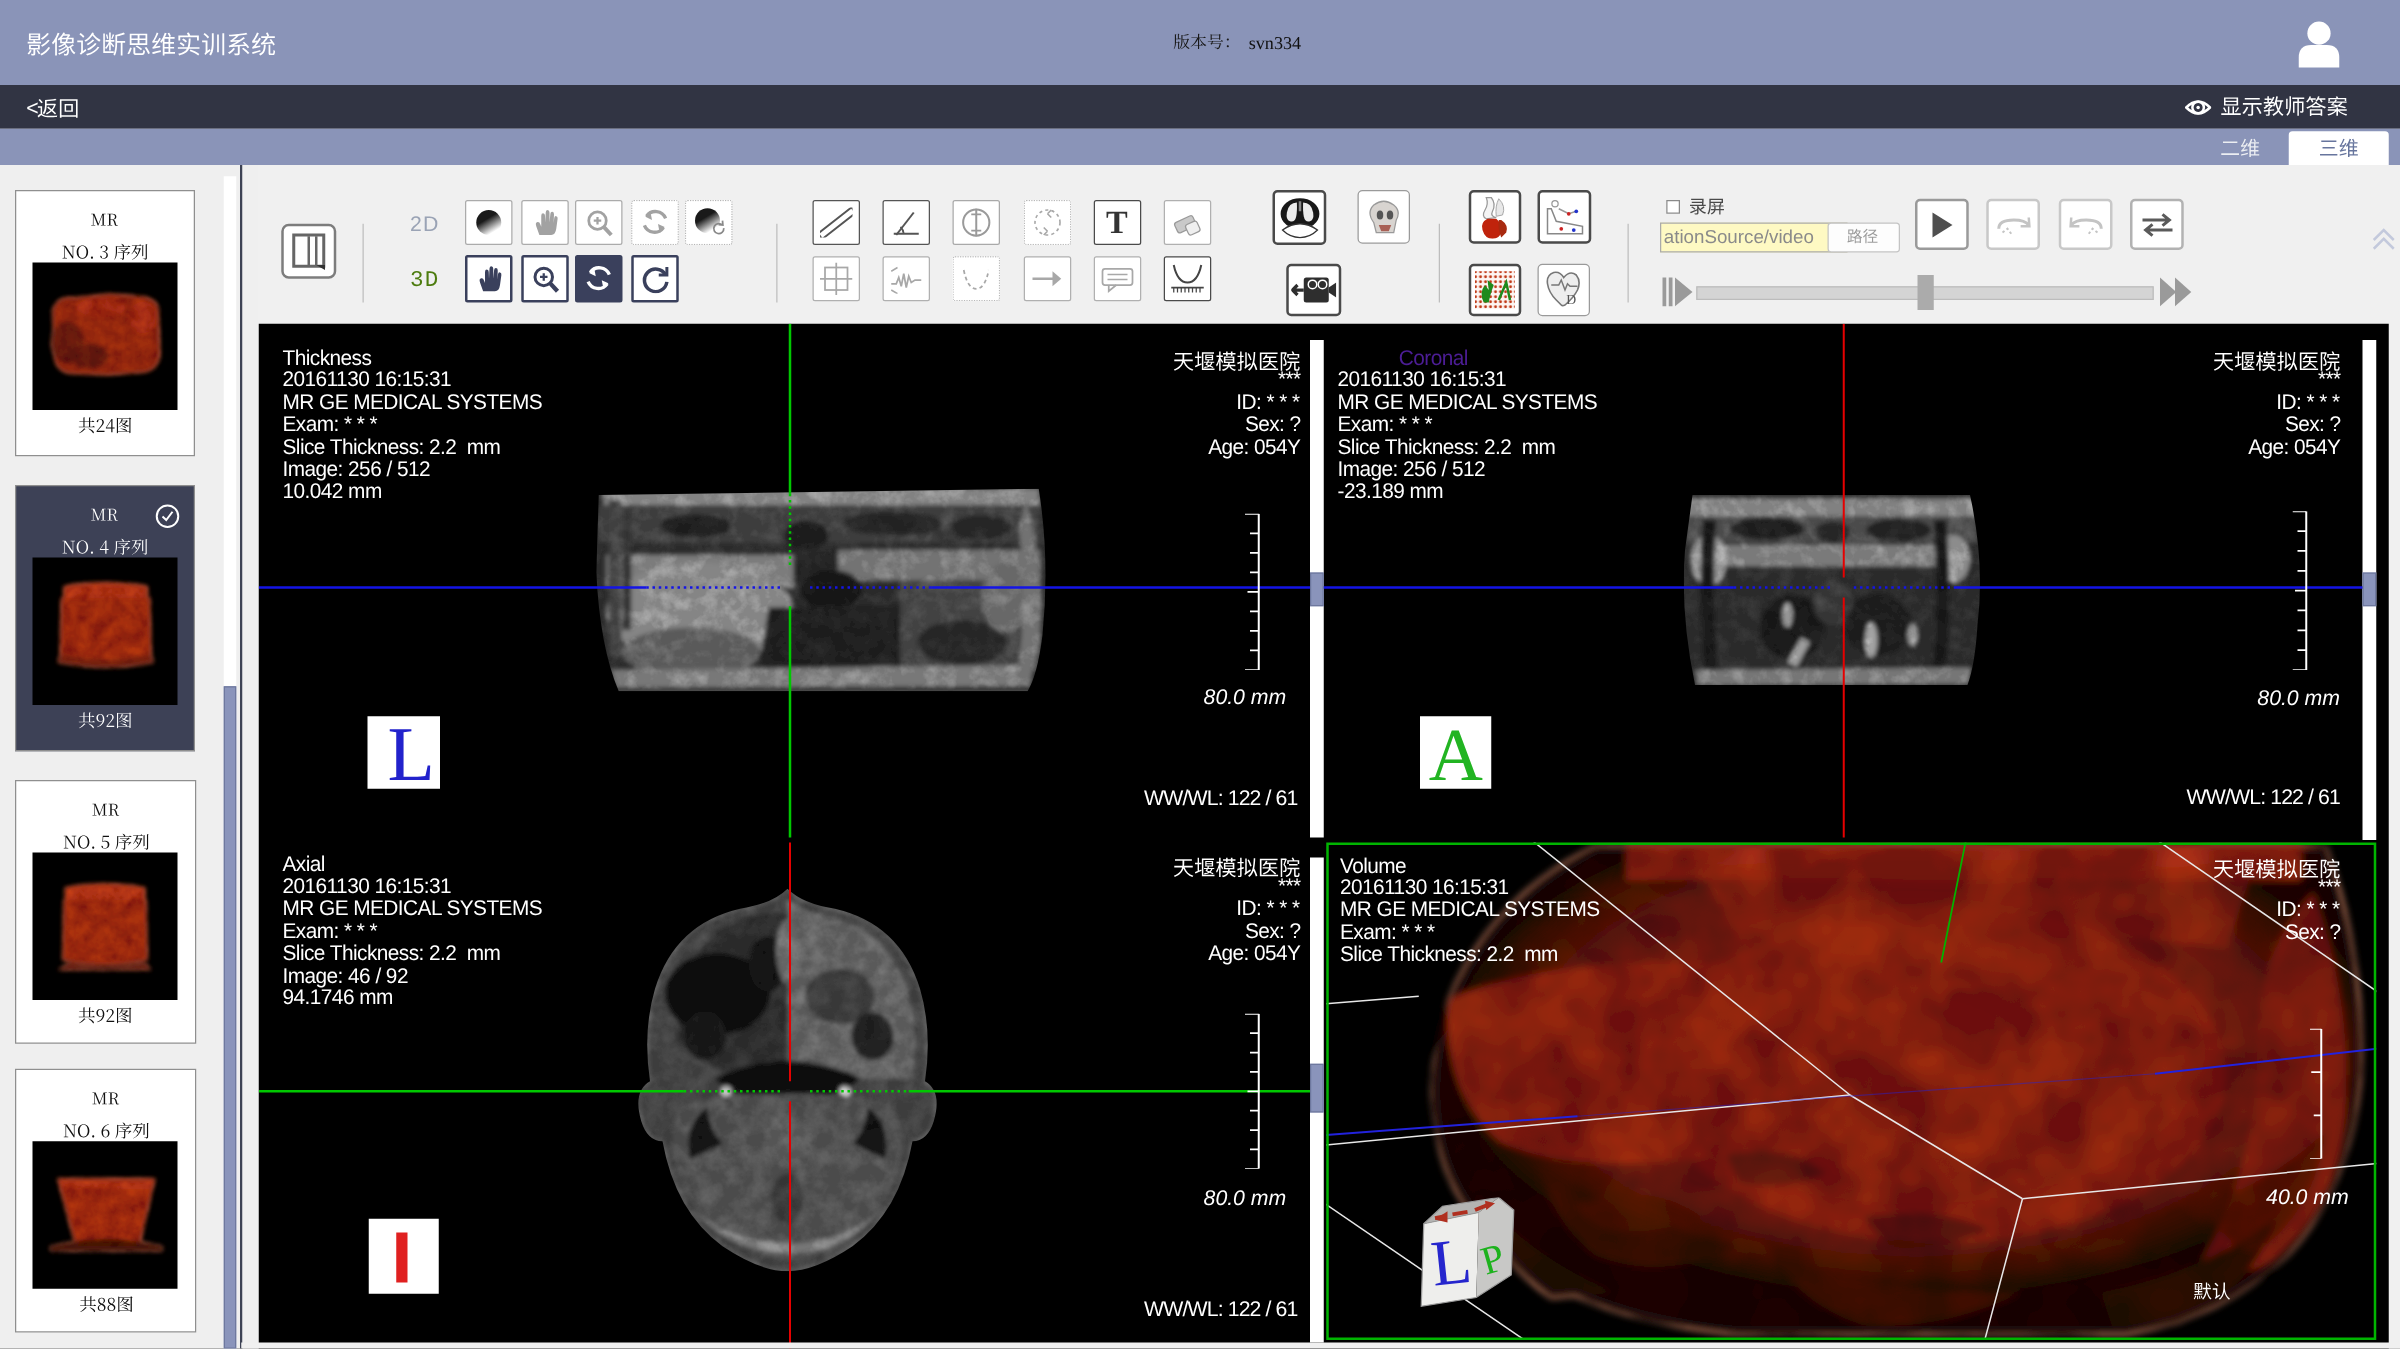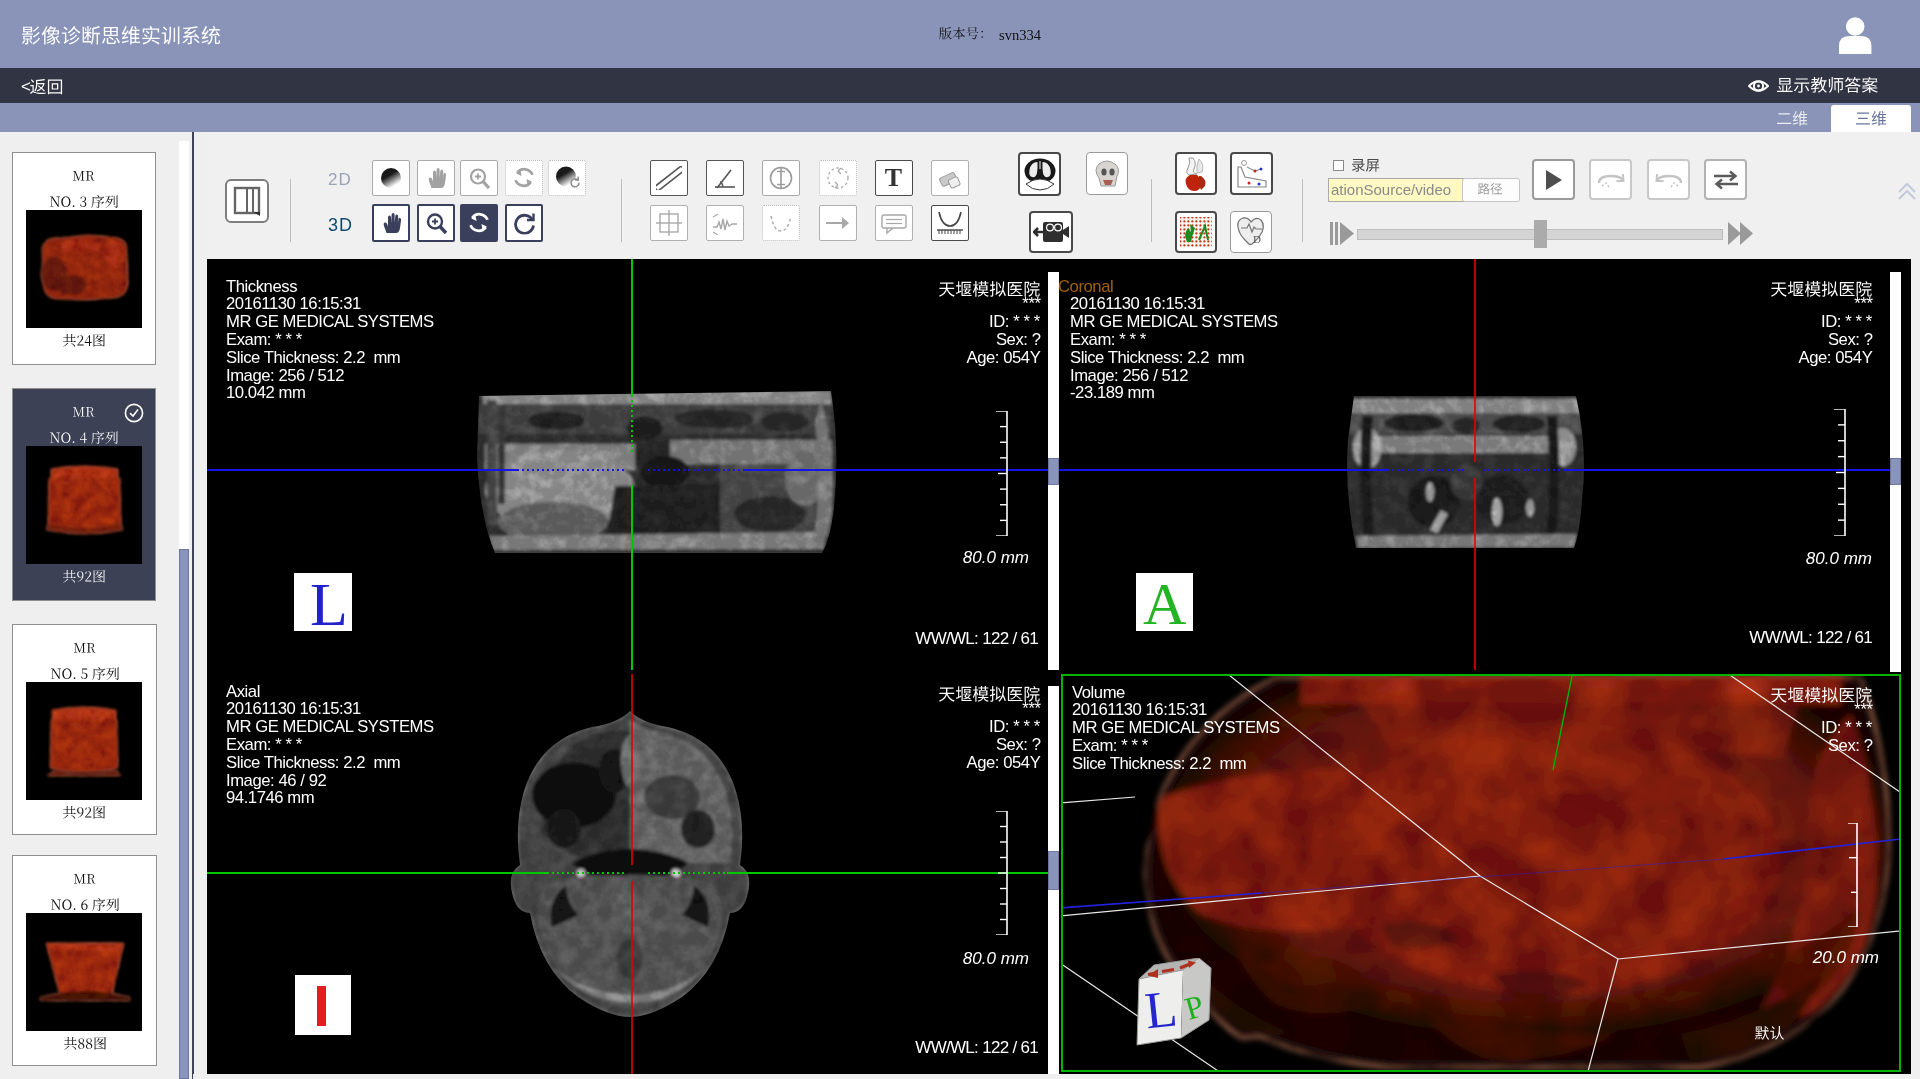--- a/index.html
+++ b/index.html
@@ -197,21 +197,21 @@
         <line x1="14" y1="3" x2="14" y2="26" stroke="#666" stroke-width="2"></line>
         <line x1="20" y1="3" x2="20" y2="26" stroke="#666" stroke-width="2"></line>
         <path d="M20 26 L27 26 L27 30 Z" fill="#333"></path>
       </svg>
     </div>
     <div style="position:absolute;left:290px;top:179px;width:1px;height:63px;background:#bdbdbd"></div>
     <div style="position:absolute;left:621px;top:179px;width:1px;height:63px;background:#bdbdbd"></div>
     <div style="position:absolute;left:1151px;top:179px;width:1px;height:63px;background:#bdbdbd"></div>
     <div style="position:absolute;left:1302px;top:179px;width:1px;height:63px;background:#bdbdbd"></div>
     <div style="position:absolute;left:328px;top:171px;font-family:'Liberation Sans',sans-serif;font-size:17px;line-height:17px;color:#9aa3b5;white-space:pre;letter-spacing:1px">2D</div>
-    <div style="position:absolute;left:328px;top:216px;font-family:Liberation Sans, sans-serif;font-size:18px;line-height:18px;color:#0c4a6e;white-space:pre;letter-spacing:1px">3D</div>
+    <div style="position:absolute;left:328px;top:216px;font-family:Liberation Mono, monospace;font-size:18px;line-height:18px;color:#4d7c0f;white-space:pre;letter-spacing:1px">3D</div>
     <div style="position:absolute;left:372px;top:160px;width:38px;height:36px;background:#fff;border:1px #ababab solid;border-radius:2px;box-sizing:border-box">
       <svg width="24" height="22" viewBox="0 0 24 22" style="display:block;margin:auto;position:relative;top:50%;transform:translateY(-50%)">
         <defs>
           <linearGradient id="wla" x1="0" y1="0" x2="0.6" y2="1">
             <stop offset="0.45" stop-color="#1a1a1a"></stop>
             <stop offset="0.95" stop-color="#fff"></stop>
           </linearGradient>
         </defs>
         <circle cx="12" cy="11" r="10" fill="url(#wla)"></circle>
       </svg>
@@ -733,38 +733,38 @@
     <svg style="position:absolute;left:1848px;top:823px" width="11" height="104" viewBox="0 0 11 104">
       <line x1="9" y1="0" x2="9" y2="104" stroke="#fff" stroke-width="1.6"></line>
       <line x1="0" y1="0.0" x2="9" y2="0.0" stroke="#fff" stroke-width="1.4"></line>
       <line x1="1" y1="34.666666666666664" x2="9" y2="34.666666666666664" stroke="#fff" stroke-width="1.4"></line>
       <line x1="3" y1="69.33333333333333" x2="9" y2="69.33333333333333" stroke="#fff" stroke-width="1.4"></line>
       <line x1="0" y1="104.0" x2="9" y2="104.0" stroke="#fff" stroke-width="1.4"></line>
     </svg>
     <div style="position:absolute;right:891px;top:549px;font-family:'Liberation Sans',sans-serif;font-size:17px;line-height:17px;color:#fff;white-space:pre;font-style:italic">80.0 mm</div>
     <div style="position:absolute;right:48px;top:550px;font-family:'Liberation Sans',sans-serif;font-size:17px;line-height:17px;color:#fff;white-space:pre;font-style:italic">80.0 mm</div>
     <div style="position:absolute;right:891px;top:950px;font-family:'Liberation Sans',sans-serif;font-size:17px;line-height:17px;color:#fff;white-space:pre;font-style:italic">80.0 mm</div>
-    <div style="position:absolute;right:41px;top:949px;font-family:'Liberation Sans',sans-serif;font-size:17px;line-height:17px;color:#fff;white-space:pre;font-style:italic">20.0 mm</div>
+    <div style="position:absolute;right:41px;top:949px;font-family:'Liberation Sans',sans-serif;font-size:17px;line-height:17px;color:#fff;white-space:pre;font-style:italic">40.0 mm</div>
     <div style="position:absolute;left:226px;top:277.5px;font-family:'Liberation Sans',sans-serif;font-size:17px;line-height:17px;color:#fff;white-space:pre;letter-spacing:-0.45px;transform:scaleX(0.98);transform-origin:0 0">Thickness</div>
     <div style="position:absolute;left:226px;top:295.3px;font-family:'Liberation Sans',sans-serif;font-size:17px;line-height:17px;color:#fff;white-space:pre;letter-spacing:-0.45px;transform:scaleX(0.98);transform-origin:0 0">20161130 16:15:31</div>
     <div style="position:absolute;left:226px;top:313.1px;font-family:'Liberation Sans',sans-serif;font-size:17px;line-height:17px;color:#fff;white-space:pre;letter-spacing:-0.45px;transform:scaleX(0.98);transform-origin:0 0">MR GE MEDICAL SYSTEMS</div>
     <div style="position:absolute;left:226px;top:330.9px;font-family:'Liberation Sans',sans-serif;font-size:17px;line-height:17px;color:#fff;white-space:pre;letter-spacing:-0.45px;transform:scaleX(0.98);transform-origin:0 0">Exam: * * *</div>
     <div style="position:absolute;left:226px;top:348.7px;font-family:'Liberation Sans',sans-serif;font-size:17px;line-height:17px;color:#fff;white-space:pre;letter-spacing:-0.45px;transform:scaleX(0.98);transform-origin:0 0">Slice Thickness: 2.2  mm</div>
     <div style="position:absolute;left:226px;top:366.5px;font-family:'Liberation Sans',sans-serif;font-size:17px;line-height:17px;color:#fff;white-space:pre;letter-spacing:-0.45px;transform:scaleX(0.98);transform-origin:0 0">Image: 256 / 512</div>
     <div style="position:absolute;left:226px;top:384.3px;font-family:'Liberation Sans',sans-serif;font-size:17px;line-height:17px;color:#fff;white-space:pre;letter-spacing:-0.45px;transform:scaleX(0.98);transform-origin:0 0">10.042 mm</div>
     <div style="position:absolute;left:939.3px;top:281.0px">
       <svg width="100.7" height="15.8" viewBox="0.7 -14.4 100.7 15.8" style="overflow:visible;display:block">
         <path fill="#ffffff" d="M1.1 -7.7V-6.4H7.4C6.8 -4.0 5.1 -1.5 0.7 0.3C1.0 0.5 1.4 1.0 1.5 1.3C5.9 -0.5 7.7 -3.0 8.5 -5.5C9.9 -2.2 12.2 0.2 15.6 1.3C15.7 1.0 16.1 0.4 16.4 0.2C13.0 -0.8 10.6 -3.2 9.4 -6.4H15.9V-7.7H9.0C9.0 -8.4 9.1 -9.0 9.1 -9.7V-11.7H15.2V-13.0H1.7V-11.7H7.7V-9.7C7.7 -9.0 7.7 -8.4 7.6 -7.7Z M26.9 -9.0H31.1V-7.9H26.9ZM26.9 -10.7H31.1V-9.7H26.9ZM25.9 -11.5V-7.2H32.2V-11.5ZM32.9 -13.6H23.2V0.6H33.3V-0.5H24.4V-12.4H32.9ZM30.6 -5.1C30.3 -4.4 29.9 -3.7 29.3 -3.3C28.7 -3.5 28.1 -3.8 27.5 -4.0C27.7 -4.3 27.9 -4.7 28.1 -5.1ZM26.0 -3.5C26.7 -3.3 27.5 -3.0 28.3 -2.6C27.5 -2.2 26.3 -1.9 24.9 -1.8C25.1 -1.5 25.3 -1.1 25.3 -0.8C27.1 -1.1 28.4 -1.5 29.4 -2.1C30.3 -1.7 31.2 -1.3 31.8 -0.9L32.6 -1.7C32.0 -2.0 31.2 -2.4 30.3 -2.8C31.0 -3.4 31.4 -4.2 31.7 -5.1H33.1V-6.0H28.6L29.0 -6.9L27.9 -7.1C27.8 -6.8 27.6 -6.4 27.5 -6.0H24.9V-5.1H27.0C26.6 -4.5 26.3 -4.0 26.0 -3.5ZM17.6 -2.6 18.0 -1.5C19.4 -2.1 21.3 -2.9 23.0 -3.7L22.7 -4.8L20.9 -4.0V-9.0H22.8V-10.2H20.9V-14.1H19.8V-10.2H17.7V-9.0H19.8V-3.5C18.9 -3.2 18.2 -2.9 17.6 -2.6Z M42.0 -7.1H47.9V-5.9H42.0ZM42.0 -9.2H47.9V-8.0H42.0ZM46.4 -14.3V-12.9H43.8V-14.3H42.6V-12.9H40.1V-11.8H42.6V-10.5H43.8V-11.8H46.4V-10.5H47.7V-11.8H50.1V-12.9H47.7V-14.3ZM40.8 -10.2V-4.9H44.3C44.2 -4.4 44.2 -3.9 44.0 -3.5H39.8V-2.4H43.7C43.0 -1.1 41.8 -0.2 39.3 0.3C39.5 0.6 39.9 1.1 40.0 1.4C42.9 0.6 44.3 -0.6 45.0 -2.4C45.8 -0.5 47.4 0.8 49.6 1.4C49.8 1.0 50.2 0.6 50.4 0.3C48.5 -0.1 47.0 -1.0 46.2 -2.4H50.0V-3.5H45.3C45.4 -3.9 45.5 -4.4 45.5 -4.9H49.2V-10.2ZM37.0 -14.3V-11.0H34.9V-9.8H37.0V-9.8C36.5 -7.5 35.5 -4.8 34.5 -3.3C34.8 -3.0 35.1 -2.5 35.2 -2.1C35.9 -3.1 36.5 -4.7 37.0 -6.3V1.3H38.2V-7.4C38.7 -6.5 39.2 -5.4 39.4 -4.9L40.2 -5.8C39.9 -6.3 38.6 -8.4 38.2 -9.1V-9.8H40.0V-11.0H38.2V-14.3Z M59.7 -12.3C60.6 -10.6 61.5 -8.4 61.9 -7.1L63.0 -7.6C62.7 -8.9 61.7 -11.1 60.7 -12.7ZM53.8 -14.3V-10.8H51.7V-9.7H53.8V-5.9C52.9 -5.7 52.1 -5.4 51.5 -5.3L51.8 -4.0L53.8 -4.7V-0.2C53.8 0.1 53.8 0.2 53.5 0.2C53.3 0.2 52.7 0.2 52.0 0.2C52.1 0.5 52.3 1.0 52.3 1.3C53.4 1.3 54.0 1.3 54.5 1.1C54.9 0.9 55.0 0.5 55.0 -0.2V-5.0L56.8 -5.6L56.6 -6.8L55.0 -6.3V-9.7H56.6V-10.8H55.0V-14.3ZM64.7 -13.8C64.4 -7.1 63.8 -2.3 60.1 0.3C60.4 0.5 60.9 1.0 61.1 1.3C62.8 -0.1 63.9 -1.7 64.6 -3.8C65.3 -2.2 66.0 -0.4 66.4 0.8L67.6 0.2C67.2 -1.3 66.1 -3.7 65.1 -5.6C65.6 -7.9 65.8 -10.6 65.9 -13.8ZM57.7 -0.3V-0.3L57.8 -0.2C58.1 -0.7 58.6 -1.1 62.4 -3.8C62.2 -4.1 62.0 -4.6 61.9 -4.9L59.1 -3.0V-13.6H57.9V-2.8C57.9 -2.0 57.4 -1.4 57.1 -1.2C57.3 -1.0 57.6 -0.5 57.7 -0.3Z M83.8 -13.4H69.6V0.7H84.2V-0.5H70.9V-12.1H83.8ZM74.4 -11.8C73.9 -10.4 72.9 -9.1 71.8 -8.2C72.1 -8.0 72.7 -7.7 72.9 -7.5C73.4 -7.9 73.8 -8.4 74.3 -9.0H76.9V-6.9V-6.6H71.8V-5.5H76.8C76.4 -4.1 75.3 -2.7 71.9 -1.7C72.2 -1.5 72.5 -1.1 72.7 -0.8C75.6 -1.7 77.0 -3.0 77.7 -4.3C79.2 -3.2 81.0 -1.7 81.8 -0.7L82.7 -1.6C81.7 -2.6 79.6 -4.2 78.0 -5.4L78.1 -5.5H83.5V-6.6H78.2V-6.9V-9.0H82.7V-10.1H75.0C75.2 -10.6 75.5 -11.0 75.7 -11.5Z M92.9 -9.1V-8.0H99.8V-9.1ZM91.6 -6.1V-4.9H94.0C93.7 -2.3 93.1 -0.6 90.1 0.3C90.4 0.6 90.7 1.0 90.9 1.3C94.1 0.2 94.9 -1.8 95.2 -4.9H97.0V-0.4C97.0 0.8 97.3 1.2 98.5 1.2C98.7 1.2 99.7 1.2 100.0 1.2C101.0 1.2 101.3 0.6 101.4 -1.6C101.1 -1.7 100.6 -1.9 100.4 -2.1C100.3 -0.2 100.2 0.0 99.9 0.0C99.6 0.0 98.8 0.0 98.7 0.0C98.3 0.0 98.2 -0.0 98.2 -0.5V-4.9H101.2V-6.1ZM95.0 -14.0C95.3 -13.5 95.7 -12.8 95.9 -12.2H91.5V-9.2H92.7V-11.1H99.9V-9.2H101.1V-12.2H96.9L97.2 -12.3C97.0 -12.9 96.5 -13.8 96.1 -14.4ZM86.3 -13.6V1.3H87.5V-12.4H89.7C89.4 -11.3 88.9 -9.8 88.4 -8.6C89.6 -7.2 89.9 -6.1 89.9 -5.1C89.9 -4.6 89.8 -4.1 89.6 -3.9C89.4 -3.8 89.2 -3.8 89.0 -3.8C88.8 -3.8 88.4 -3.8 88.0 -3.8C88.2 -3.5 88.3 -3.0 88.4 -2.7C88.7 -2.7 89.2 -2.7 89.5 -2.7C89.9 -2.7 90.2 -2.8 90.4 -3.0C90.9 -3.4 91.1 -4.1 91.1 -5.0C91.1 -6.1 90.8 -7.3 89.5 -8.7C90.1 -10.1 90.7 -11.7 91.2 -13.1L90.4 -13.6L90.2 -13.6Z"></path>
       </svg>
     </div>
     <div style="position:absolute;right:880px;top:295.3px;font-family:'Liberation Sans',sans-serif;font-size:17px;line-height:17px;color:#fff;white-space:pre;letter-spacing:-0.45px;transform:scaleX(0.98);transform-origin:100% 0">***</div>
     <div style="position:absolute;right:880px;top:313.1px;font-family:'Liberation Sans',sans-serif;font-size:17px;line-height:17px;color:#fff;white-space:pre;letter-spacing:-0.45px;transform:scaleX(0.98);transform-origin:100% 0">ID: * * *</div>
     <div style="position:absolute;right:880px;top:330.9px;font-family:'Liberation Sans',sans-serif;font-size:17px;line-height:17px;color:#fff;white-space:pre;letter-spacing:-0.45px;transform:scaleX(0.98);transform-origin:100% 0">Sex: ?</div>
     <div style="position:absolute;right:880px;top:348.7px;font-family:'Liberation Sans',sans-serif;font-size:17px;line-height:17px;color:#fff;white-space:pre;letter-spacing:-0.45px;transform:scaleX(0.98);transform-origin:100% 0">Age: 054Y</div>
-    <div style="position:absolute;left:1058px;top:277.5px;font-family:'Liberation Sans',sans-serif;font-size:17px;line-height:17px;color:#a16207;white-space:pre;letter-spacing:-0.45px;transform:scaleX(0.98);transform-origin:0 0">Coronal</div>
+    <div style="position:absolute;left:1119px;top:277.5px;font-family:'Liberation Sans',sans-serif;font-size:17px;line-height:17px;color:#4c1d95;white-space:pre;letter-spacing:-0.45px;transform:scaleX(0.98);transform-origin:0 0">Coronal</div>
     <div style="position:absolute;left:1070px;top:295.3px;font-family:'Liberation Sans',sans-serif;font-size:17px;line-height:17px;color:#fff;white-space:pre;letter-spacing:-0.45px;transform:scaleX(0.98);transform-origin:0 0">20161130 16:15:31</div>
     <div style="position:absolute;left:1070px;top:313.1px;font-family:'Liberation Sans',sans-serif;font-size:17px;line-height:17px;color:#fff;white-space:pre;letter-spacing:-0.45px;transform:scaleX(0.98);transform-origin:0 0">MR GE MEDICAL SYSTEMS</div>
     <div style="position:absolute;left:1070px;top:330.9px;font-family:'Liberation Sans',sans-serif;font-size:17px;line-height:17px;color:#fff;white-space:pre;letter-spacing:-0.45px;transform:scaleX(0.98);transform-origin:0 0">Exam: * * *</div>
     <div style="position:absolute;left:1070px;top:348.7px;font-family:'Liberation Sans',sans-serif;font-size:17px;line-height:17px;color:#fff;white-space:pre;letter-spacing:-0.45px;transform:scaleX(0.98);transform-origin:0 0">Slice Thickness: 2.2  mm</div>
     <div style="position:absolute;left:1070px;top:366.5px;font-family:'Liberation Sans',sans-serif;font-size:17px;line-height:17px;color:#fff;white-space:pre;letter-spacing:-0.45px;transform:scaleX(0.98);transform-origin:0 0">Image: 256 / 512</div>
     <div style="position:absolute;left:1070px;top:384.3px;font-family:'Liberation Sans',sans-serif;font-size:17px;line-height:17px;color:#fff;white-space:pre;letter-spacing:-0.45px;transform:scaleX(0.98);transform-origin:0 0">-23.189 mm</div>
     <div style="position:absolute;left:1771.3px;top:281.0px">
       <svg width="100.7" height="15.8" viewBox="0.7 -14.4 100.7 15.8" style="overflow:visible;display:block">
         <path fill="#ffffff" d="M1.1 -7.7V-6.4H7.4C6.8 -4.0 5.1 -1.5 0.7 0.3C1.0 0.5 1.4 1.0 1.5 1.3C5.9 -0.5 7.7 -3.0 8.5 -5.5C9.9 -2.2 12.2 0.2 15.6 1.3C15.7 1.0 16.1 0.4 16.4 0.2C13.0 -0.8 10.6 -3.2 9.4 -6.4H15.9V-7.7H9.0C9.0 -8.4 9.1 -9.0 9.1 -9.7V-11.7H15.2V-13.0H1.7V-11.7H7.7V-9.7C7.7 -9.0 7.7 -8.4 7.6 -7.7Z M26.9 -9.0H31.1V-7.9H26.9ZM26.9 -10.7H31.1V-9.7H26.9ZM25.9 -11.5V-7.2H32.2V-11.5ZM32.9 -13.6H23.2V0.6H33.3V-0.5H24.4V-12.4H32.9ZM30.6 -5.1C30.3 -4.4 29.9 -3.7 29.3 -3.3C28.7 -3.5 28.1 -3.8 27.5 -4.0C27.7 -4.3 27.9 -4.7 28.1 -5.1ZM26.0 -3.5C26.7 -3.3 27.5 -3.0 28.3 -2.6C27.5 -2.2 26.3 -1.9 24.9 -1.8C25.1 -1.5 25.3 -1.1 25.3 -0.8C27.1 -1.1 28.4 -1.5 29.4 -2.1C30.3 -1.7 31.2 -1.3 31.8 -0.9L32.6 -1.7C32.0 -2.0 31.2 -2.4 30.3 -2.8C31.0 -3.4 31.4 -4.2 31.7 -5.1H33.1V-6.0H28.6L29.0 -6.9L27.9 -7.1C27.8 -6.8 27.6 -6.4 27.5 -6.0H24.9V-5.1H27.0C26.6 -4.5 26.3 -4.0 26.0 -3.5ZM17.6 -2.6 18.0 -1.5C19.4 -2.1 21.3 -2.9 23.0 -3.7L22.7 -4.8L20.9 -4.0V-9.0H22.8V-10.2H20.9V-14.1H19.8V-10.2H17.7V-9.0H19.8V-3.5C18.9 -3.2 18.2 -2.9 17.6 -2.6Z M42.0 -7.1H47.9V-5.9H42.0ZM42.0 -9.2H47.9V-8.0H42.0ZM46.4 -14.3V-12.9H43.8V-14.3H42.6V-12.9H40.1V-11.8H42.6V-10.5H43.8V-11.8H46.4V-10.5H47.7V-11.8H50.1V-12.9H47.7V-14.3ZM40.8 -10.2V-4.9H44.3C44.2 -4.4 44.2 -3.9 44.0 -3.5H39.8V-2.4H43.7C43.0 -1.1 41.8 -0.2 39.3 0.3C39.5 0.6 39.9 1.1 40.0 1.4C42.9 0.6 44.3 -0.6 45.0 -2.4C45.8 -0.5 47.4 0.8 49.6 1.4C49.8 1.0 50.2 0.6 50.4 0.3C48.5 -0.1 47.0 -1.0 46.2 -2.4H50.0V-3.5H45.3C45.4 -3.9 45.5 -4.4 45.5 -4.9H49.2V-10.2ZM37.0 -14.3V-11.0H34.9V-9.8H37.0V-9.8C36.5 -7.5 35.5 -4.8 34.5 -3.3C34.8 -3.0 35.1 -2.5 35.2 -2.1C35.9 -3.1 36.5 -4.7 37.0 -6.3V1.3H38.2V-7.4C38.7 -6.5 39.2 -5.4 39.4 -4.9L40.2 -5.8C39.9 -6.3 38.6 -8.4 38.2 -9.1V-9.8H40.0V-11.0H38.2V-14.3Z M59.7 -12.3C60.6 -10.6 61.5 -8.4 61.9 -7.1L63.0 -7.6C62.7 -8.9 61.7 -11.1 60.7 -12.7ZM53.8 -14.3V-10.8H51.7V-9.7H53.8V-5.9C52.9 -5.7 52.1 -5.4 51.5 -5.3L51.8 -4.0L53.8 -4.7V-0.2C53.8 0.1 53.8 0.2 53.5 0.2C53.3 0.2 52.7 0.2 52.0 0.2C52.1 0.5 52.3 1.0 52.3 1.3C53.4 1.3 54.0 1.3 54.5 1.1C54.9 0.9 55.0 0.5 55.0 -0.2V-5.0L56.8 -5.6L56.6 -6.8L55.0 -6.3V-9.7H56.6V-10.8H55.0V-14.3ZM64.7 -13.8C64.4 -7.1 63.8 -2.3 60.1 0.3C60.4 0.5 60.9 1.0 61.1 1.3C62.8 -0.1 63.9 -1.7 64.6 -3.8C65.3 -2.2 66.0 -0.4 66.4 0.8L67.6 0.2C67.2 -1.3 66.1 -3.7 65.1 -5.6C65.6 -7.9 65.8 -10.6 65.9 -13.8ZM57.7 -0.3V-0.3L57.8 -0.2C58.1 -0.7 58.6 -1.1 62.4 -3.8C62.2 -4.1 62.0 -4.6 61.9 -4.9L59.1 -3.0V-13.6H57.9V-2.8C57.9 -2.0 57.4 -1.4 57.1 -1.2C57.3 -1.0 57.6 -0.5 57.7 -0.3Z M83.8 -13.4H69.6V0.7H84.2V-0.5H70.9V-12.1H83.8ZM74.4 -11.8C73.9 -10.4 72.9 -9.1 71.8 -8.2C72.1 -8.0 72.7 -7.7 72.9 -7.5C73.4 -7.9 73.8 -8.4 74.3 -9.0H76.9V-6.9V-6.6H71.8V-5.5H76.8C76.4 -4.1 75.3 -2.7 71.9 -1.7C72.2 -1.5 72.5 -1.1 72.7 -0.8C75.6 -1.7 77.0 -3.0 77.7 -4.3C79.2 -3.2 81.0 -1.7 81.8 -0.7L82.7 -1.6C81.7 -2.6 79.6 -4.2 78.0 -5.4L78.1 -5.5H83.5V-6.6H78.2V-6.9V-9.0H82.7V-10.1H75.0C75.2 -10.6 75.5 -11.0 75.7 -11.5Z M92.9 -9.1V-8.0H99.8V-9.1ZM91.6 -6.1V-4.9H94.0C93.7 -2.3 93.1 -0.6 90.1 0.3C90.4 0.6 90.7 1.0 90.9 1.3C94.1 0.2 94.9 -1.8 95.2 -4.9H97.0V-0.4C97.0 0.8 97.3 1.2 98.5 1.2C98.7 1.2 99.7 1.2 100.0 1.2C101.0 1.2 101.3 0.6 101.4 -1.6C101.1 -1.7 100.6 -1.9 100.4 -2.1C100.3 -0.2 100.2 0.0 99.9 0.0C99.6 0.0 98.8 0.0 98.7 0.0C98.3 0.0 98.2 -0.0 98.2 -0.5V-4.9H101.2V-6.1ZM95.0 -14.0C95.3 -13.5 95.7 -12.8 95.9 -12.2H91.5V-9.2H92.7V-11.1H99.9V-9.2H101.1V-12.2H96.9L97.2 -12.3C97.0 -12.9 96.5 -13.8 96.1 -14.4ZM86.3 -13.6V1.3H87.5V-12.4H89.7C89.4 -11.3 88.9 -9.8 88.4 -8.6C89.6 -7.2 89.9 -6.1 89.9 -5.1C89.9 -4.6 89.8 -4.1 89.6 -3.9C89.4 -3.8 89.2 -3.8 89.0 -3.8C88.8 -3.8 88.4 -3.8 88.0 -3.8C88.2 -3.5 88.3 -3.0 88.4 -2.7C88.7 -2.7 89.2 -2.7 89.5 -2.7C89.9 -2.7 90.2 -2.8 90.4 -3.0C90.9 -3.4 91.1 -4.1 91.1 -5.0C91.1 -6.1 90.8 -7.3 89.5 -8.7C90.1 -10.1 90.7 -11.7 91.2 -13.1L90.4 -13.6L90.2 -13.6Z"></path>
       </svg>

